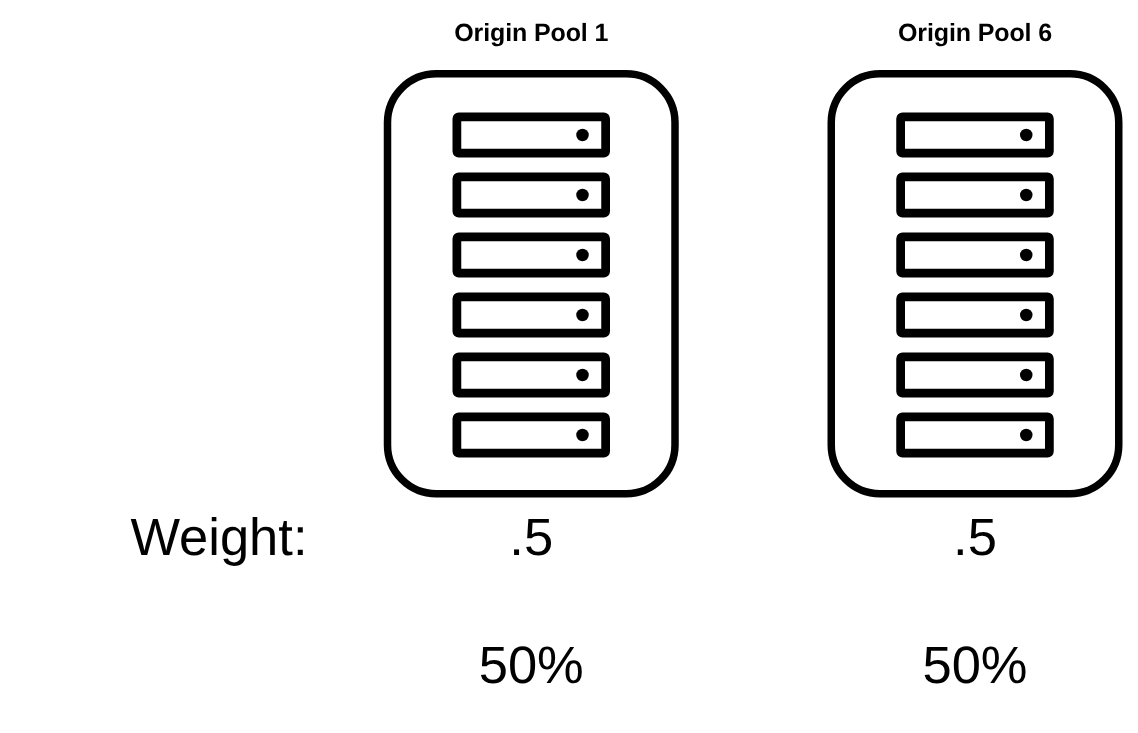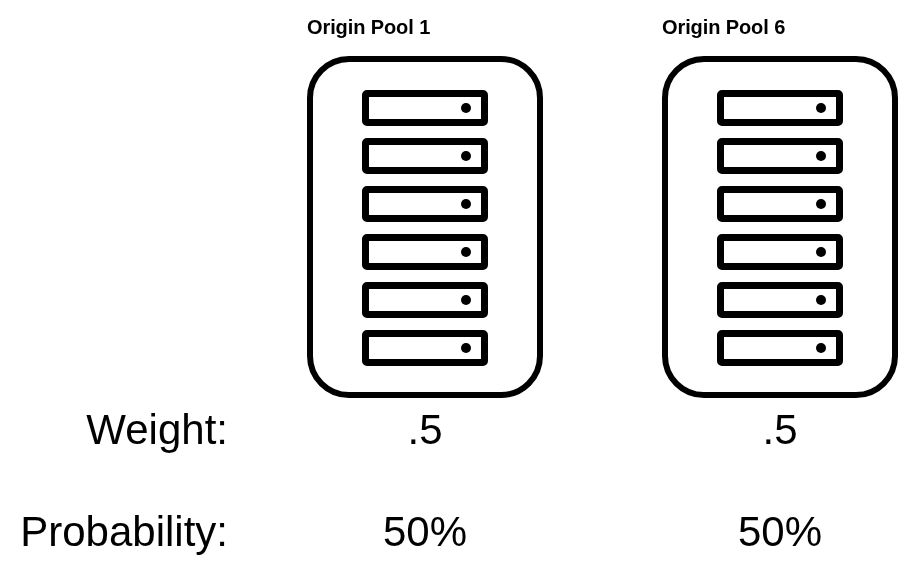--- a/index.html
+++ b/index.html
@@ -30,21 +30,21 @@
     position: absolute;
     top: 14px;
     width: 236px;
   }
   .pool-column.col-1 { left: 307px; }
   .pool-column.col-2 { left: 662px; }
 
   .pool-title {
     font-size: 20px;
     font-weight: bold;
-    text-align: left;
+    text-align: center;
     line-height: 26px;
     letter-spacing: -0.1px;
     height: 26px;
     white-space: nowrap;
   }
 
   
   .pool-box {
     position: relative;
     margin-top: 16px;
@@ -99,20 +99,21 @@
   .metric-row.row-probability { top: 508px; }
 
   .metric-label {
     position: absolute;
     left: 0;
     width: 228px;
     text-align: right;
     font-size: 42px;
     line-height: 48px;
     white-space: nowrap;
+    padding-left: 18px;
   }
 
   .metric-value {
     position: absolute;
     width: 236px;
     text-align: center;
     font-size: 42px;
     line-height: 48px;
     white-space: nowrap;
   }
@@ -178,18 +179,17 @@
     </div>
   </div>
 
   <div class="metric-row row-weight">
     <div class="metric-label">Weight:</div>
     <div class="metric-value col-1">.5</div>
     <div class="metric-value col-2">.5</div>
   </div>
 
   <div class="metric-row row-probability">
-    <div class="metric-label">Probability:</div>
     <div class="metric-value col-1">50%</div>
     <div class="metric-value col-2">50%</div>
   </div>
 
 </div>
 
 </body></html>

